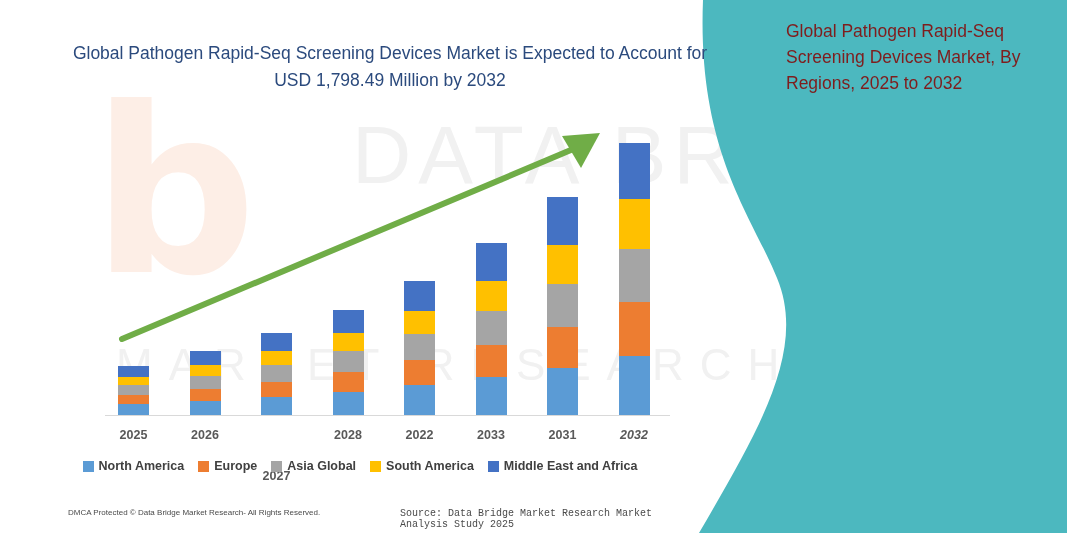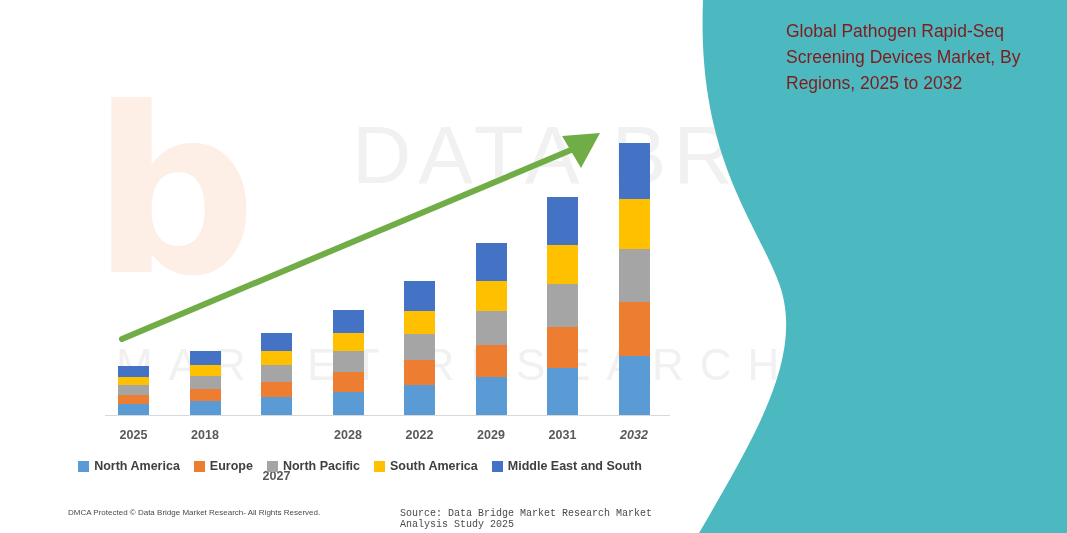--- a/index.html
+++ b/index.html
@@ -87,20 +87,21 @@
 <body>
 
 <div id="root">
 
   <div class="wm-layer">
     <div class="wm-b">b</div>
     <div class="wm-text wm-top">DATA BRIDGE</div>
     <div class="wm-text wm-bot">MARKET RESEARCH</div>
   </div>
 
+  <div class="chart-title">Global Pathogen Rapid-Seq Screening Devices Market is Expected to Account for USD 1,798.49 Million by 2032</div>
 
   <div class="plot">
     <div class="baseline"></div>
     <div id="bars">
         <div class="bar" style="left: 118px; top: 366.364px; height: 48.6358px; width: 31px; position: absolute; display: flex; flex-direction: column-reverse;">
           <div class="seg" style="background: rgb(91, 155, 213); height: 22.2222%;"></div>
           <div class="seg" style="background: rgb(237, 125, 49); height: 18.5185%;"></div>
           <div class="seg" style="background: rgb(165, 165, 165); height: 20.3704%;"></div>
           <div class="seg" style="background: rgb(255, 192, 0); height: 16.6667%;"></div>
           <div class="seg" style="background: rgb(68, 114, 196); height: 22.2222%;"></div>
@@ -150,25 +151,25 @@
         <div class="bar" style="left: 618.5px; top: 143px; height: 272px; width: 31px; position: absolute; display: flex; flex-direction: column-reverse;">
           <div class="seg" style="background: rgb(91, 155, 213); height: 21.8543%;"></div>
           <div class="seg" style="background: rgb(237, 125, 49); height: 19.8675%;"></div>
           <div class="seg" style="background: rgb(165, 165, 165); height: 19.2053%;"></div>
           <div class="seg" style="background: rgb(255, 192, 0); height: 18.543%;"></div>
           <div class="seg" style="background: rgb(68, 114, 196); height: 20.5298%;"></div>
         </div>
       </div>
     <div id="xlabels">
         <div class="xlabel" style="left: 103.5px;">2025</div>
-        <div class="xlabel" style="left: 175px;">2018</div>
+        <div class="xlabel" style="left: 175px;">2026</div>
         <div class="xlabel" style="left: 246.5px; margin-top: 41px;">2027</div>
         <div class="xlabel" style="left: 318px; text-align: center;">2028</div>
         <div class="xlabel" style="left: 389.5px;">2022</div>
-        <div class="xlabel" style="left: 461px;">2029</div>
+        <div class="xlabel" style="left: 461px;">2033</div>
         <div class="xlabel" style="left: 532.5px;">2031</div>
         <div class="xlabel" style="left: 604px; font-style: italic;">2032</div>
       </div>
   </div>
 
   <svg class="arrow" viewBox="0 0 720 470">
     <line id="arrow-line" x1="122" y1="339" x2="578" y2="147" stroke="#70AD47" stroke-width="6" stroke-linecap="round"></line>
     <polygon id="arrow-head" points="600,133 562,136 581,168" fill="#70AD47"></polygon>
   </svg>
 
@@ -176,29 +177,29 @@
       <div class="legend-item">
         <span class="legend-swatch" style="background: rgb(91, 155, 213);"></span>
         <span class="legend-label">North America</span>
       </div>
       <div class="legend-item">
         <span class="legend-swatch" style="background: rgb(237, 125, 49);"></span>
         <span class="legend-label">Europe</span>
       </div>
       <div class="legend-item">
         <span class="legend-swatch" style="background: rgb(165, 165, 165);"></span>
-        <span class="legend-label">North Pacific</span>
+        <span class="legend-label">Asia Global</span>
       </div>
       <div class="legend-item">
         <span class="legend-swatch" style="background: rgb(255, 192, 0);"></span>
         <span class="legend-label">South America</span>
       </div>
       <div class="legend-item">
         <span class="legend-swatch" style="background: rgb(68, 114, 196);"></span>
-        <span class="legend-label">Middle East and South</span>
+        <span class="legend-label">Middle East and Africa</span>
       </div>
     </div>
 
   <div class="footer">
     <div class="footer-left">DMCA Protected © Data Bridge Market Research-  All Rights Reserved.</div>
     <div class="footer-right">Source: Data Bridge Market Research  Market Analysis Study 2025</div>
   </div>
 
   <div class="teal-panel">
     <svg width="400" height="533" viewBox="0 0 400 533">

